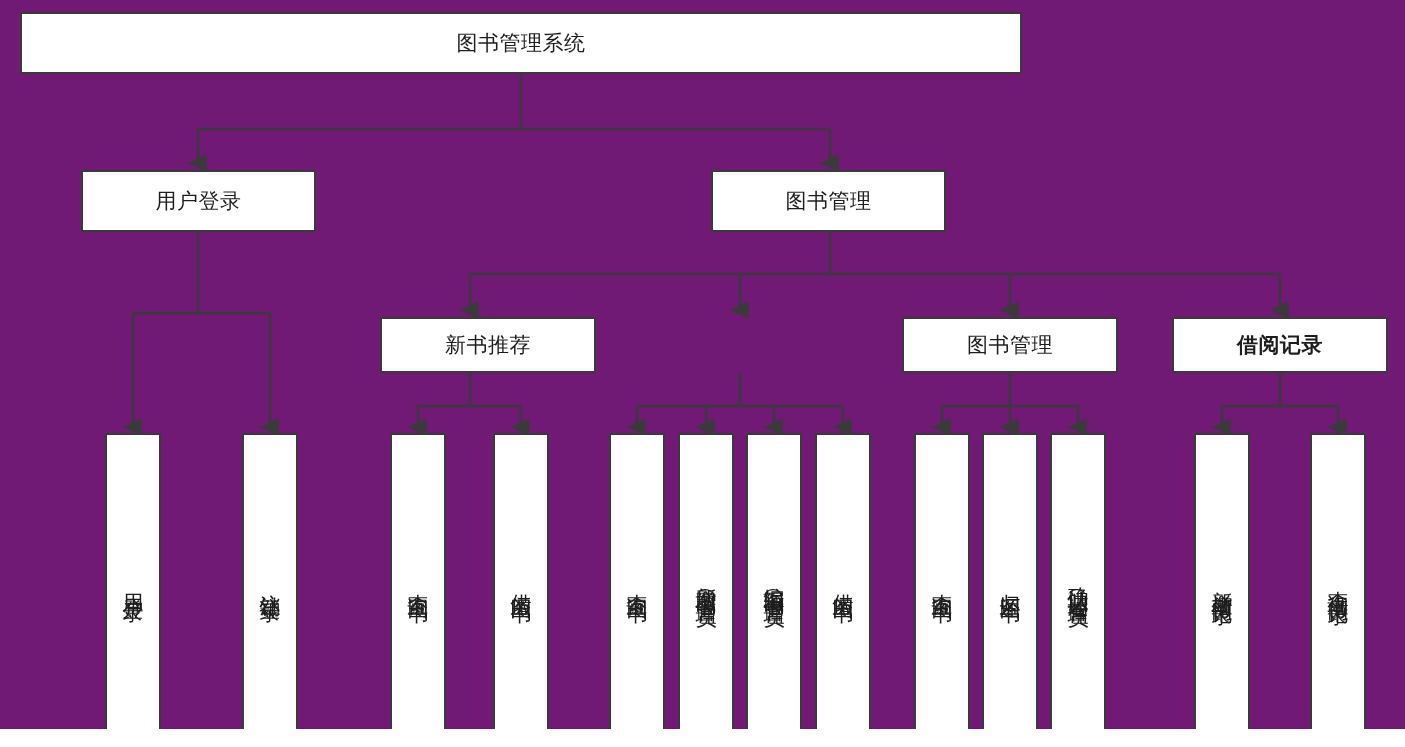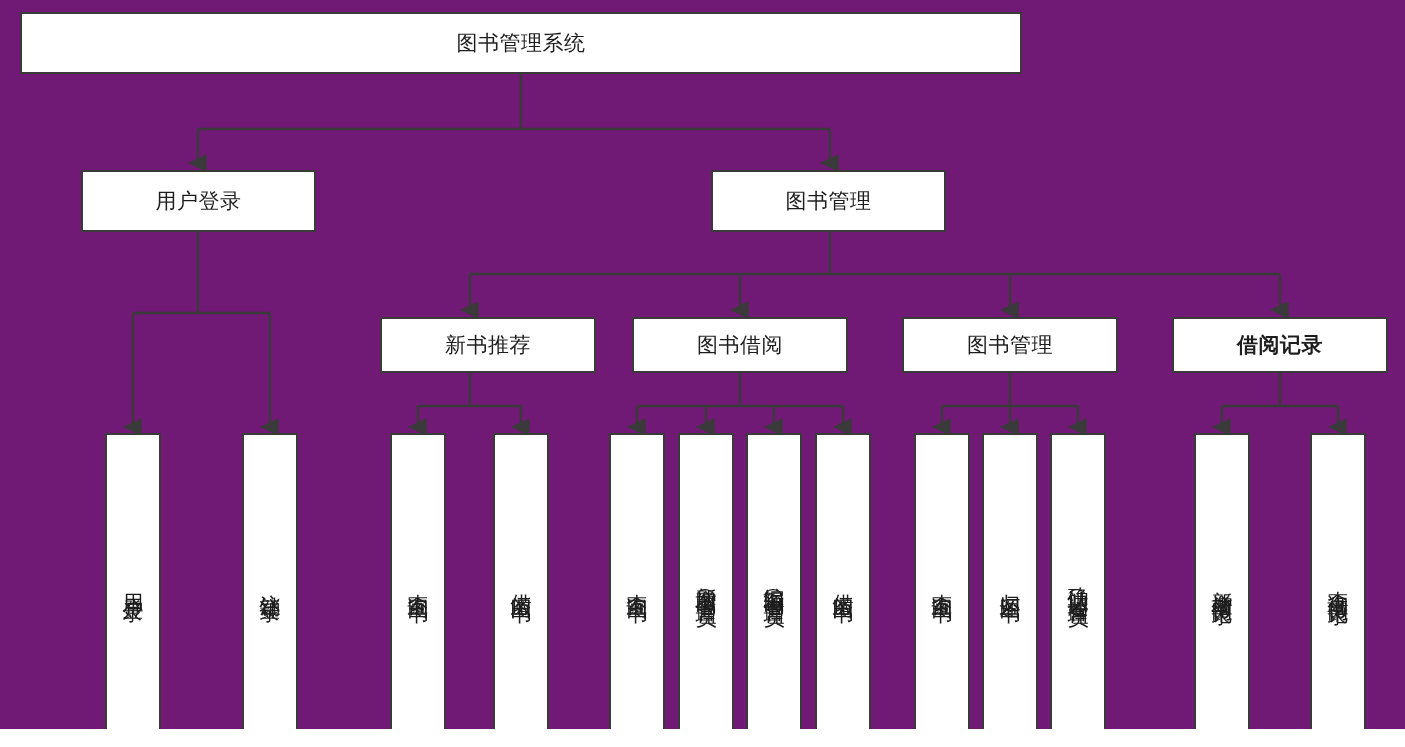--- a/index.html
+++ b/index.html
@@ -132,23 +132,20 @@
   <div class="node h" style="left:81px; top:170px; width:235px; height:62px;">
     <span>用户登录</span>
   </div>
   <div class="node h" style="left:711px; top:170px; width:235px; height:62px;">
     <span>图书管理</span>
   </div>
 
   <div class="node h" style="left:380px; top:317px; width:216px; height:56px;">
     <span>新书推荐</span>
   </div>
-  <div class="node h" style="left:632px; top:317px; width:216px; height:56px;">
-    <span>图书借阅</span>
-  </div>
   <div class="node h" style="left:902px; top:317px; width:216px; height:56px;">
     <span>图书管理</span>
   </div>
   <div class="node h" style="left:1172px; top:317px; width:216px; height:56px;font-weight:bold;">
     <span>借阅记录</span>
   </div>
 
   <div class="node v" style="left:105px; top:433px; width:56px; height:300px;">
     <span class="vlabel">用户登录</span>
   </div>

